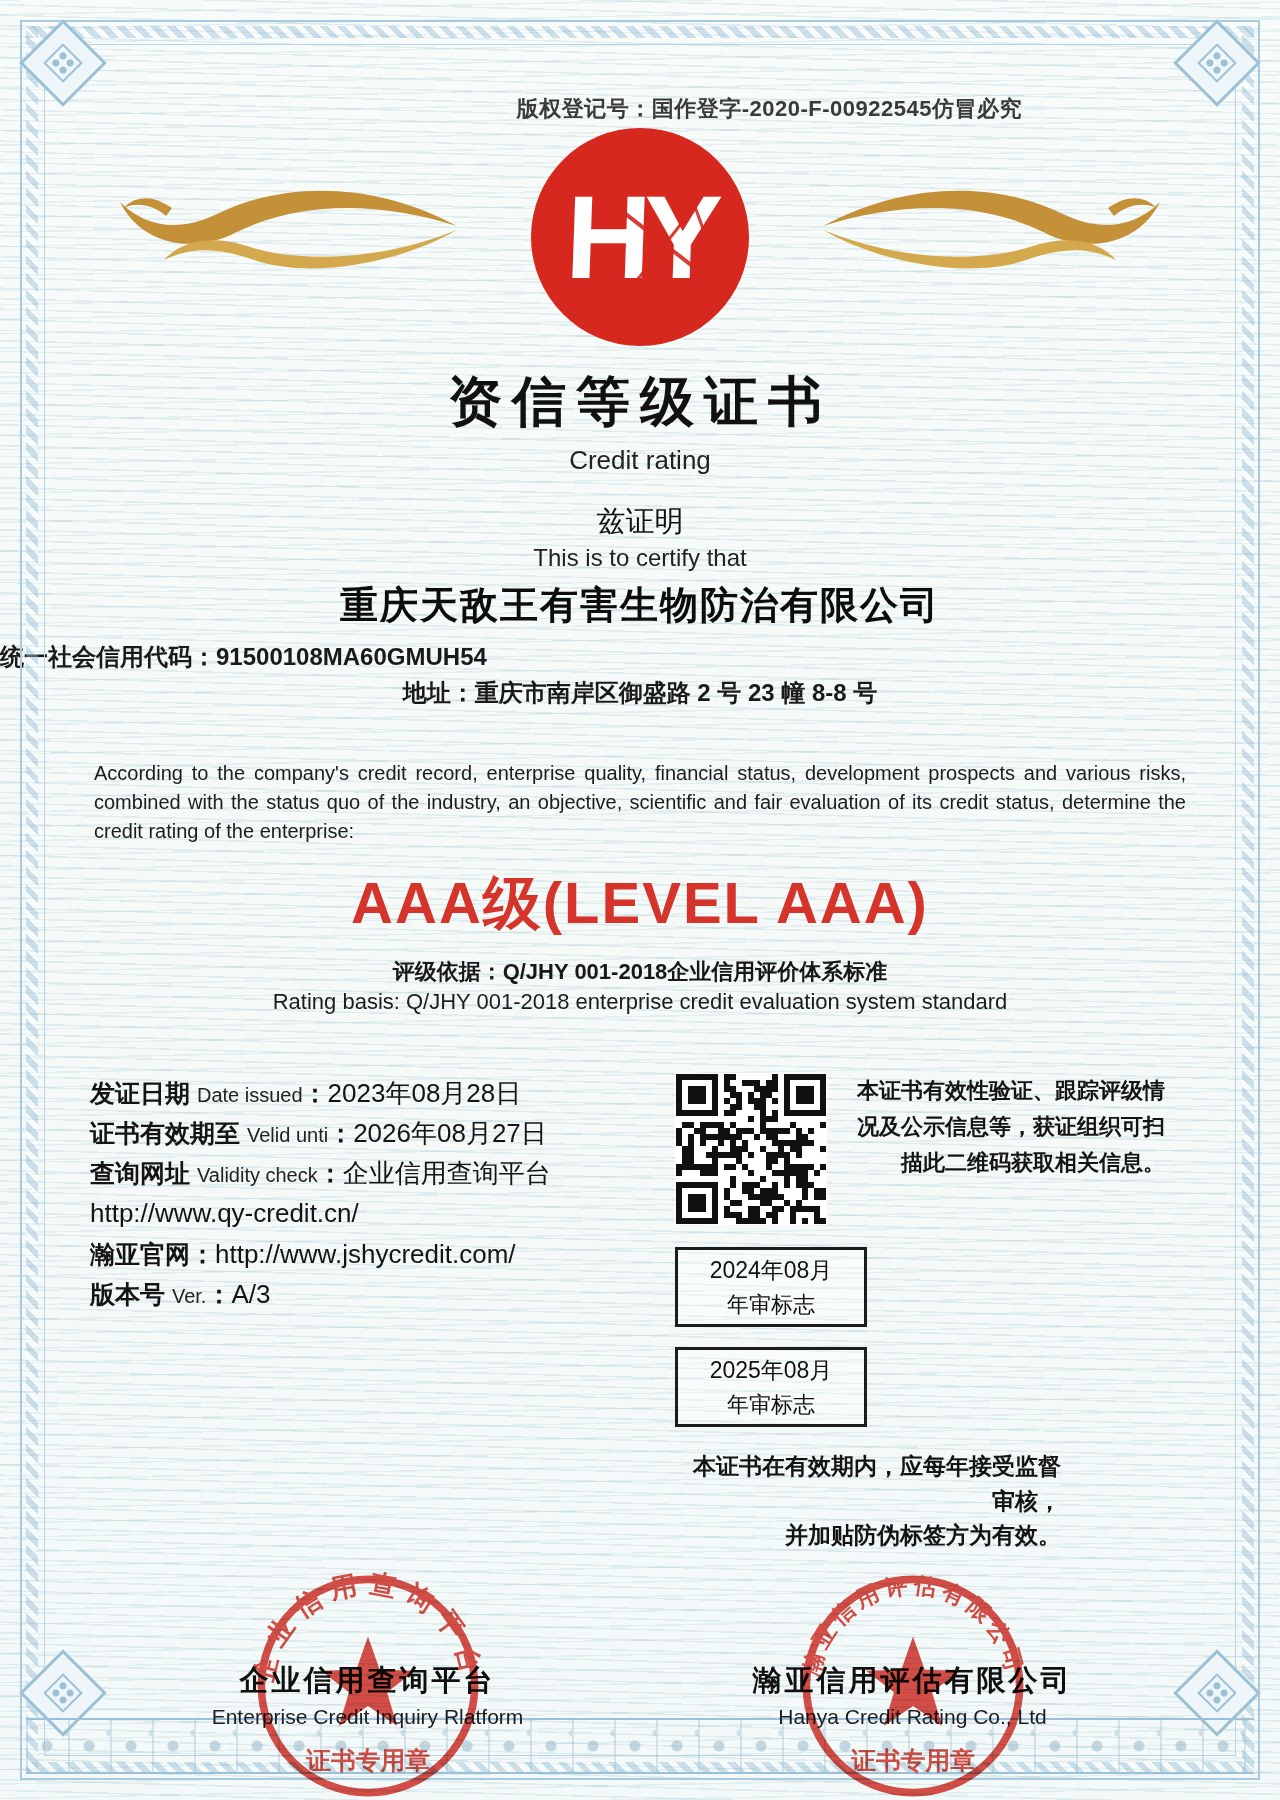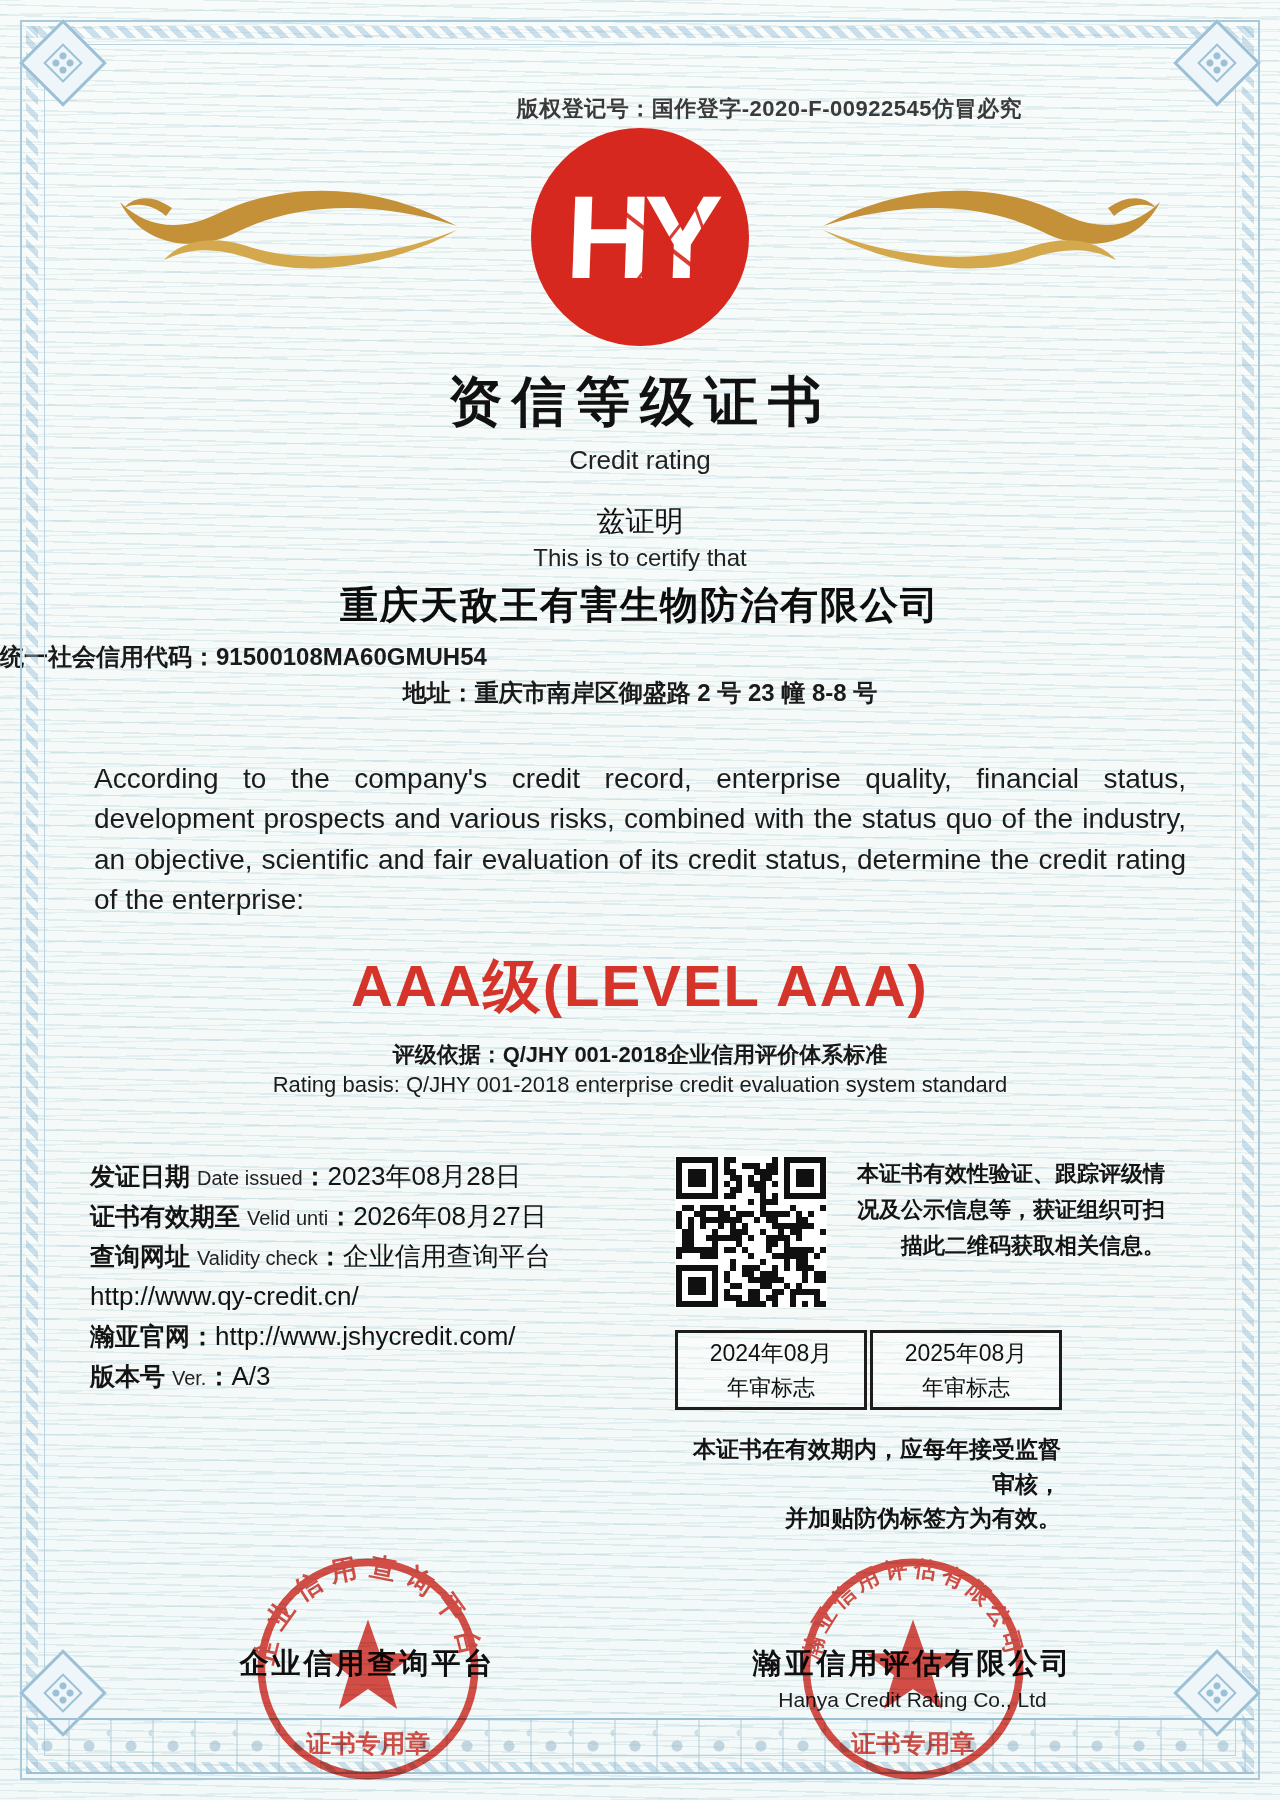--- a/index.html
+++ b/index.html
@@ -48,36 +48,36 @@
   .title-zh{margin-top:20px;text-align:center;font-size:54px;font-weight:bold;letter-spacing:10px;color:#111;}
   .title-en{margin-top:6px;text-align:center;font-size:26px;color:#222;}
   .certify-zh{margin-top:26px;text-align:center;font-size:29px;color:#111;}
   .certify-en{margin-top:2px;text-align:center;font-size:24px;color:#222;}
   .company{margin-top:8px;text-align:center;font-size:38px;font-weight:bold;letter-spacing:2px;color:#0d0d0d;}
   .code-line{margin-top:10px;font-size:24px;font-weight:bold;color:#1a1a1a;}
   .addr-line{margin-top:4px;text-align:center;font-size:24px;font-weight:bold;color:#1a1a1a;}
   
   .statement{width:1092px;margin:50px auto 0;}
   .st-zh{font-size:25px;font-weight:bold;line-height:1.56;text-align:justify;color:#141414;}
-  .st-en{margin-top:24px;font-size:28px;line-height:1.44;text-align:justify;color:#1c1c1c;}
+  .st-en{margin-top:24px;font-size:20px;line-height:1.44;text-align:justify;color:#1c1c1c;}
   .rating{margin-top:10px;text-align:center;font-size:58px;font-weight:bold;color:#d5342b;letter-spacing:2px;}
   .basis-zh{margin-top:14px;text-align:center;font-size:22px;font-weight:bold;color:#181818;}
   .basis-en{margin-top:2px;text-align:center;font-size:22px;color:#1c1c1c;}
   
   .info{width:1100px;margin:58px auto 0;display:flex;}
   .info-left{width:585px;flex:none;}
   .d-line{font-size:25px;line-height:1.54;color:#141414;white-space:nowrap;}
   .d-line .zh{font-weight:bold;}
   .d-line .en{font-size:20px;color:#222;}
   .d-line .val{font-size:26px;}
   .info-right{flex:1;}
   .qr-row{display:flex;gap:18px;text-align:right;}
   .qr-box{width:152px;height:152px;flex:none;background:#fff;display:flex;align-items:center;justify-content:center;}
   .qr-note{font-size:22px;font-weight:bold;line-height:1.62;color:#141414;width:320px;}
-  .marks-row{display:flex;gap:3px;margin-top:22px;}
+  .marks-row{display:flex;gap:20px;margin-top:22px;flex-direction:column;}
   .mark-box{width:186px;height:74px;border:3px solid #1d1d1d;display:flex;flex-direction:column;align-items:center;justify-content:center;gap:4px;background:rgba(255,255,255,.35);}
   .mark-box .p{font-size:23px;color:#111;}
   .mark-box .l{font-size:22px;color:#111;}
   .sup-note{margin-top:22px;text-align:right;font-size:23px;font-weight:bold;line-height:1.5;color:#141414;width:386px;}
   
   .issuers{width:1090px;margin:108px auto 0;display:flex;}
   .issuer{position:relative;width:50%;text-align:center;}
   .issuer .n-zh{font-size:29px;font-weight:bold;letter-spacing:3px;color:#101010;}
   .issuer .n-en{margin-top:4px;font-size:21px;color:#1c1c1c;}
   .seal{position:absolute;left:50%;top:50%;width:238px;height:238px;margin-left:-119px;margin-top:-128px;opacity:.82;mix-blend-mode:multiply;pointer-events:none;}
@@ -502,20 +502,21 @@
       <div class="sup-note">
         <div>本证书在有效期内，应每年接受监督审核，</div>
         <div>并加贴防伪标签方为有效。</div>
       </div>
     </div>
   </div>
 
   <div class="issuers">
     <div class="issuer">
       <div class="n-zh">企业信用查询平台</div>
+      <div class="n-en">Enterprise Credit Inquiry Rlatform</div>
       <svg class="seal" viewBox="0 0 250 250">
         <defs>
             <path id="arcA" d="M 28,152 A 100,100 0 1 1 222,152"></path>
           </defs>
         <circle cx="125" cy="125" r="112" fill="none" stroke="#d5281e" stroke-width="8"></circle>
         <polygon points="125,73 137.3,108 174.4,108.9 145,131.5 155.6,167.1 125,146 94.4,167.1 105,131.5 75.6,108.9 112.7,108" fill="#d5281e"></polygon>
         <text font-size="28" font-weight="bold" fill="#d5281e" letter-spacing="10"><textPath href="#arcA" startOffset="50%" text-anchor="middle">企业信用查询平台</textPath></text>
         <text x="125" y="212" text-anchor="middle" font-size="26" font-weight="bold" fill="#d5281e">证书专用章</text>
       </svg>
     </div>

